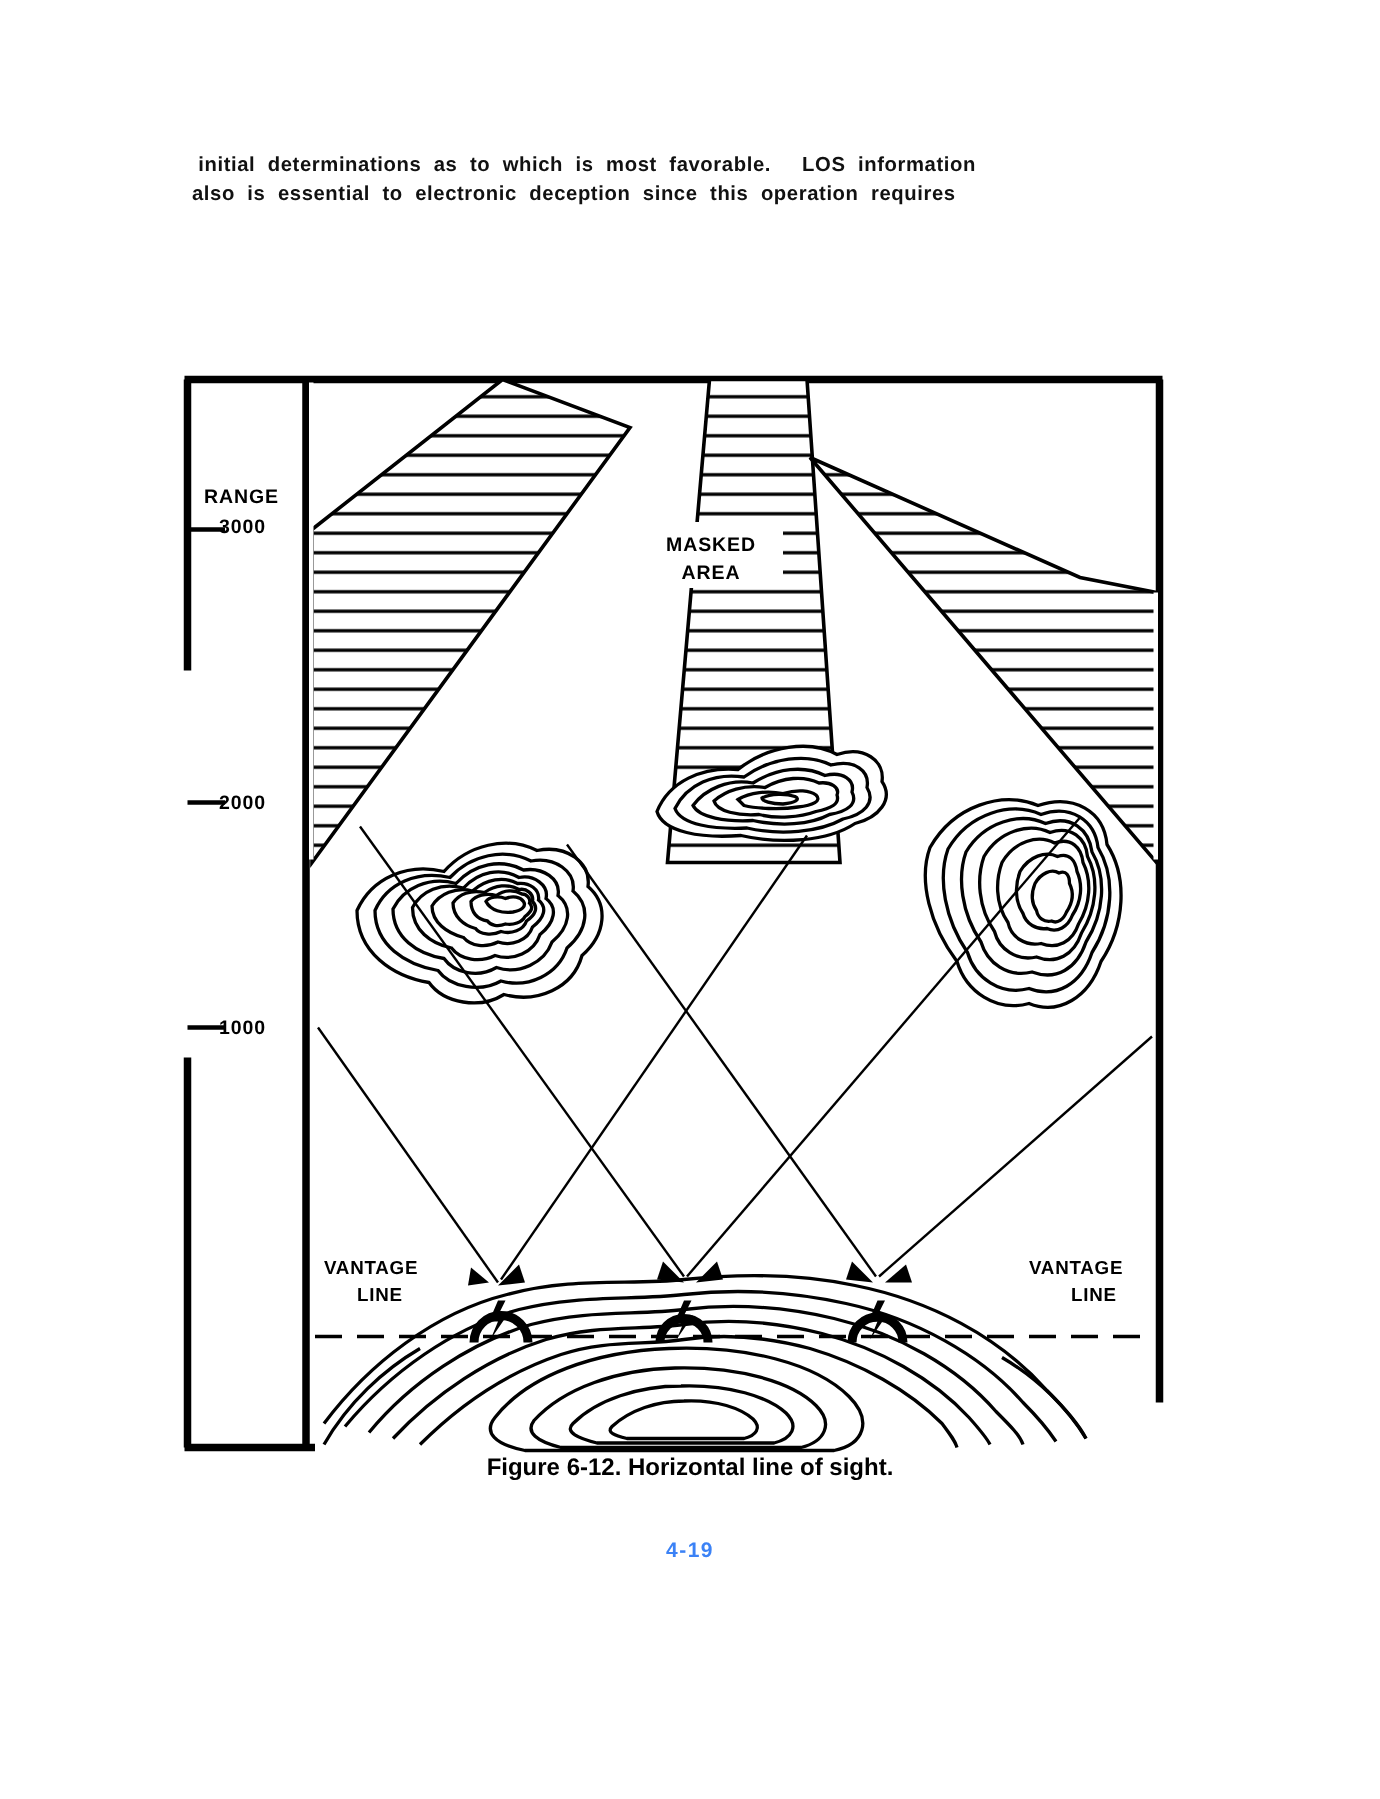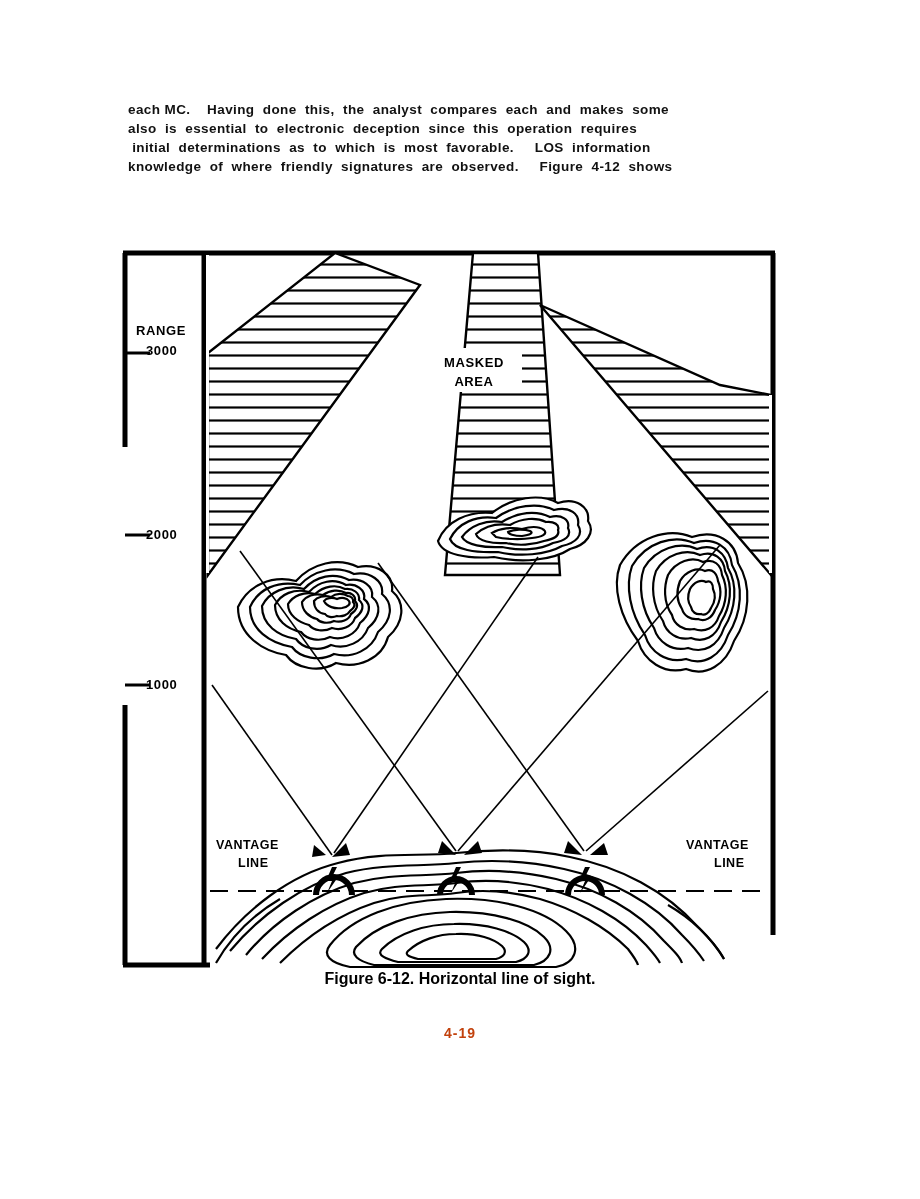--- a/index.html
+++ b/index.html
@@ -60,44 +60,42 @@
   #page-number {
     position: absolute;
     left: 0;
     top: 1025px;
     width: 920px;
     text-align: center;
     font-family: "Liberation Sans", sans-serif;
     font-size: 14px;
     font-weight: 700;
     letter-spacing: 1px;
-    color: #c2410c;
+    color: #3b82f6;
   }
 
   .fig-label {
     font-family: "Liberation Sans", sans-serif;
     font-weight: 700;
     font-size: 13px;
     letter-spacing: 0.6px;
   }
   .fig-label-small {
     font-family: "Liberation Sans", sans-serif;
     font-weight: 700;
     font-size: 12.5px;
     letter-spacing: 0.5px;
   }
 </style>
 </head>
 <body>
 
 <div id="paragraph">
-  <div class="line">each MC.    Having  done  this,  the  analyst  compares  each  and  makes  some</div>
+  <div class="line"> initial  determinations  as  to  which  is  most  favorable.     LOS  information</div>
   <div class="line">also  is  essential  to  electronic  deception  since  this  operation  requires</div>
-  <div class="line"> initial  determinations  as  to  which  is  most  favorable.     LOS  information</div>
-  <div class="line">knowledge  of  where  friendly  signatures  are  observed.     Figure  4-12  shows</div>
 </div>
 
 <div id="figure">
   <svg width="660" height="725" viewBox="0 0 660 725" xmlns="http://www.w3.org/2000/svg">
     <defs>
 
       <pattern id="hatch" width="10" height="13" patternUnits="userSpaceOnUse">
         <rect width="10" height="13" fill="#ffffff"></rect>
         <line x1="0" y1="6.5" x2="10" y2="6.5" stroke="#000000" stroke-width="2.2"></line>
       </pattern>

